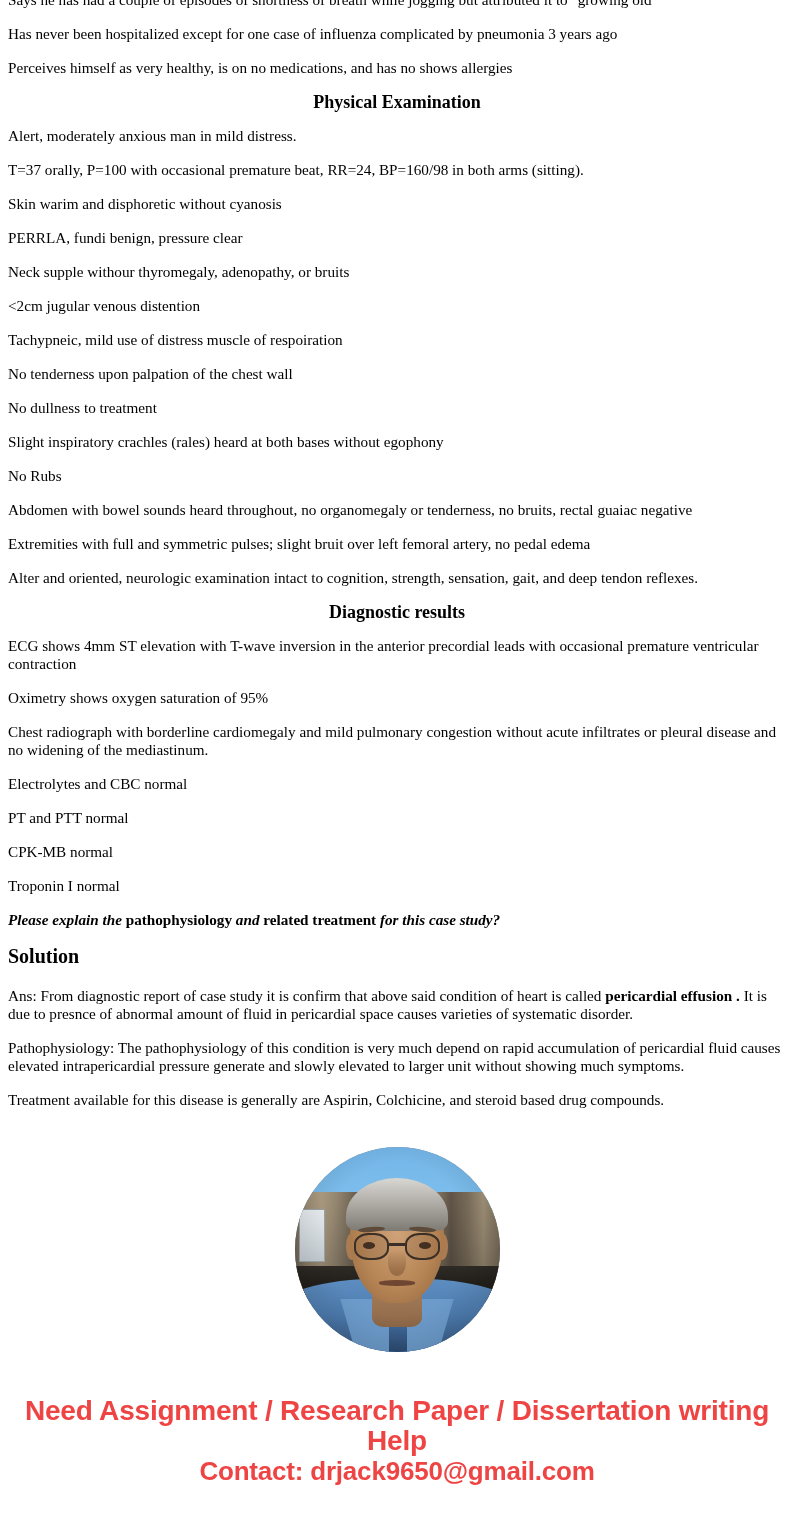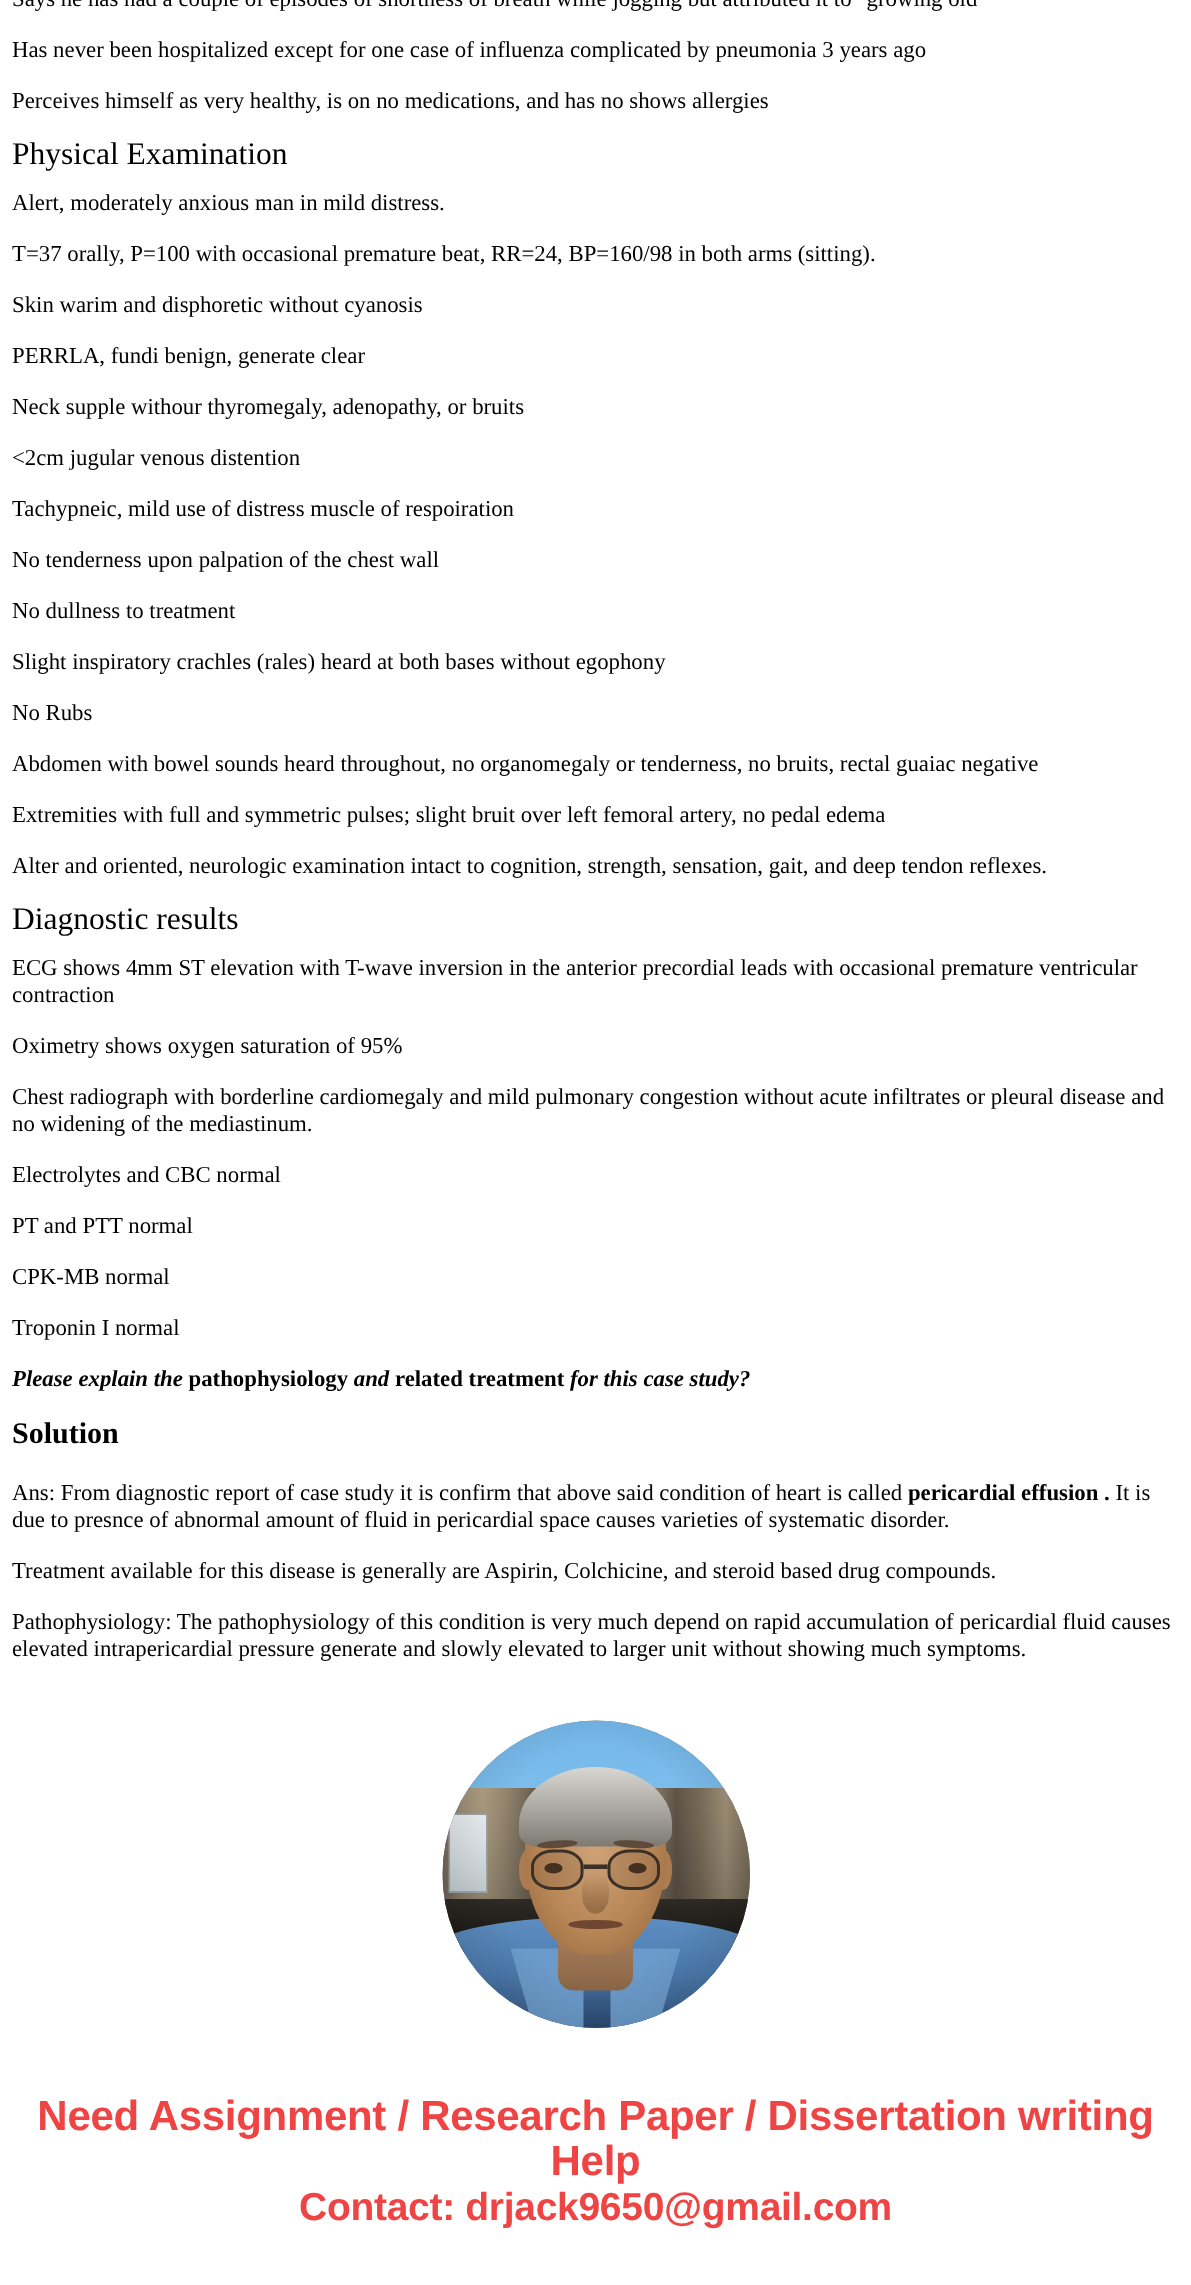--- a/index.html
+++ b/index.html
@@ -41,25 +41,26 @@
     margin-bottom: 16px;
     position: relative;
   }
   .clip-top p.para {
     margin: 0;
     position: relative;
     top: -9px;
   }
 
   h3.section-head {
-    font-size: 21px;
+    font-size: 18px;
     line-height: 18px;
-    font-weight: normal;
+    font-weight: bold;
     margin: 0 0 16px 0;
     padding: 0;
+    text-align: center;
   }
 
   h2.solution-head {
     font-size: 20px;
     line-height: 23px;
     font-weight: bold;
     margin: 0 0 19px 0;
     padding: 0;
     letter-spacing: 0px;
   }
@@ -214,21 +215,21 @@
   </div>
 
   <p class="para">Has never been hospitalized except for one case of influenza complicated by pneumonia 3 years ago</p>
   <p class="para">Perceives himself as very healthy, is on no medications, and has no shows allergies</p>
 
   <h3 class="section-head">Physical Examination</h3>
 
   <p class="para">Alert, moderately anxious man in mild distress.</p>
   <p class="para">T=37 orally, P=100 with occasional premature beat, RR=24, BP=160/98 in both arms (sitting).</p>
   <p class="para">Skin warim and disphoretic without cyanosis</p>
-  <p class="para">PERRLA, fundi benign, generate clear</p>
+  <p class="para">PERRLA, fundi benign, pressure clear</p>
   <p class="para">Neck supple withour thyromegaly, adenopathy, or bruits</p>
   <p class="para">&lt;2cm jugular venous distention</p>
   <p class="para">Tachypneic, mild use of distress muscle of respoiration</p>
   <p class="para">No tenderness upon palpation of the chest wall</p>
   <p class="para">No dullness to treatment</p>
   <p class="para">Slight inspiratory crachles (rales) heard at both bases without egophony</p>
   <p class="para">No Rubs</p>
   <p class="para">Abdomen with bowel sounds heard throughout, no organomegaly or tenderness, no bruits, rectal guaiac negative</p>
   <p class="para">Extremities with full and symmetric pulses; slight bruit over left femoral artery, no pedal edema</p>
   <p class="para">Alter and oriented, neurologic examination intact to cognition, strength, sensation, gait, and deep tendon reflexes.</p>
@@ -242,23 +243,23 @@
   <p class="para">PT and PTT normal</p>
   <p class="para">CPK-MB normal</p>
   <p class="para">Troponin I normal</p>
 
   <p class="para"><span class="bi">Please explain the</span> <span class="b">pathophysiology</span> <span class="bi">and</span> <span class="b">related treatment</span> <span class="bi">for this case study?</span></p>
 
   <h2 class="solution-head">Solution</h2>
 
   <p class="para"><span>Ans: From diagnostic report of case study it is confirm that above said condition of heart is called </span><span class="b">pericardial effusion .</span><span> It is due to presnce of abnormal amount of fluid in pericardial space causes varieties of systematic disorder.</span></p>
 
+  <p class="para">Pathophysiology: The pathophysiology of this condition is very much depend on rapid accumulation of pericardial fluid causes elevated intrapericardial pressure generate and slowly elevated to larger unit without showing much symptoms.</p>
+
   <p class="para">Treatment available for this disease is generally are Aspirin, Colchicine, and steroid based drug compounds.</p>
-
-  <p class="para">Pathophysiology: The pathophysiology of this condition is very much depend on rapid accumulation of pericardial fluid causes elevated intrapericardial pressure generate and slowly elevated to larger unit without showing much symptoms.</p>
 
   <div class="avatar-wrap">
     <div class="avatar" title="profile-photo-of-tutor">
       <div class="ph-sky"></div>
       <div class="ph-wall"></div>
       <div class="ph-wall-shade"></div>
       <div class="ph-leftpanel"></div>
       <div class="ph-dark-band"></div>
       <div class="ph-shirt"></div>
       <div class="ph-collar-l"></div>

